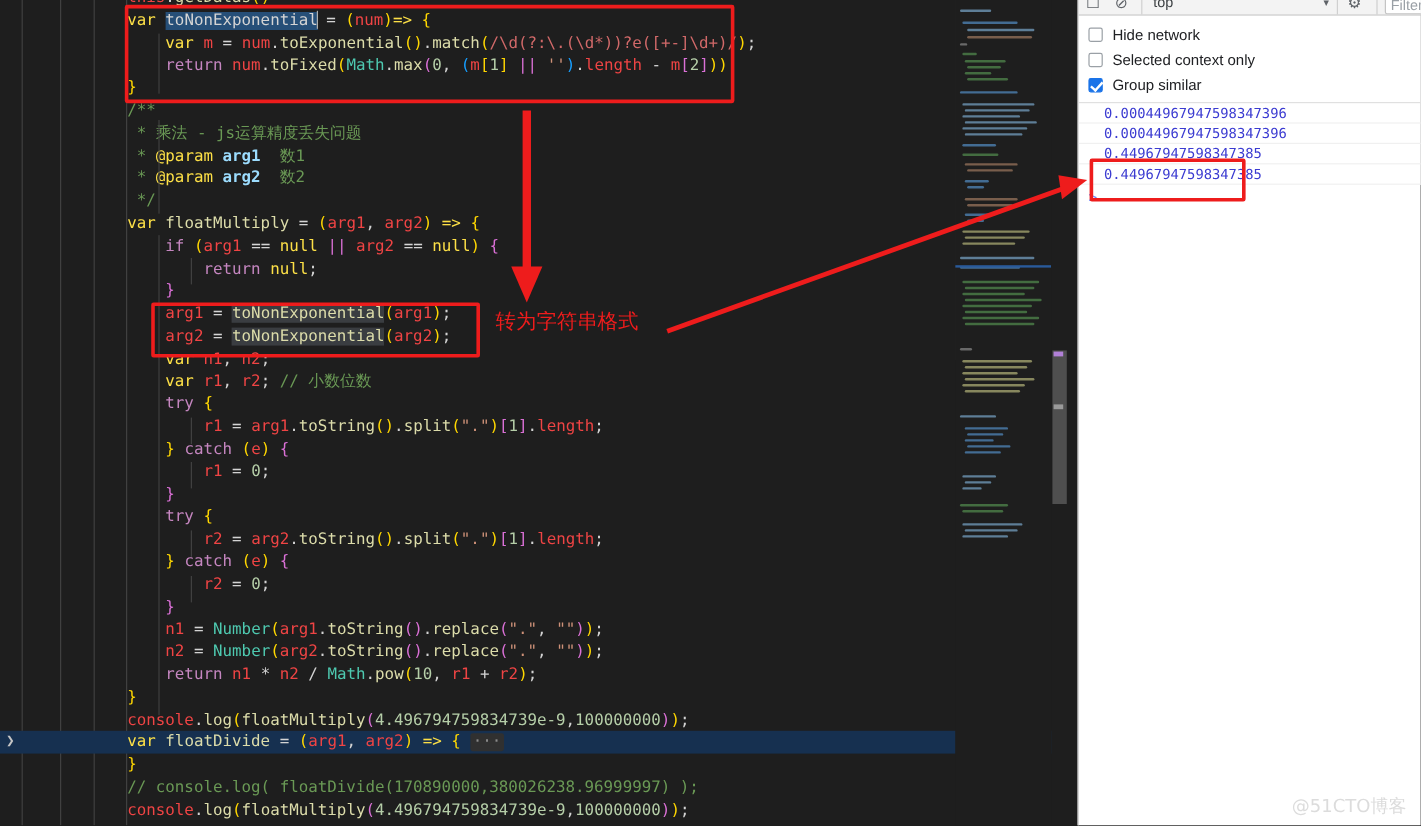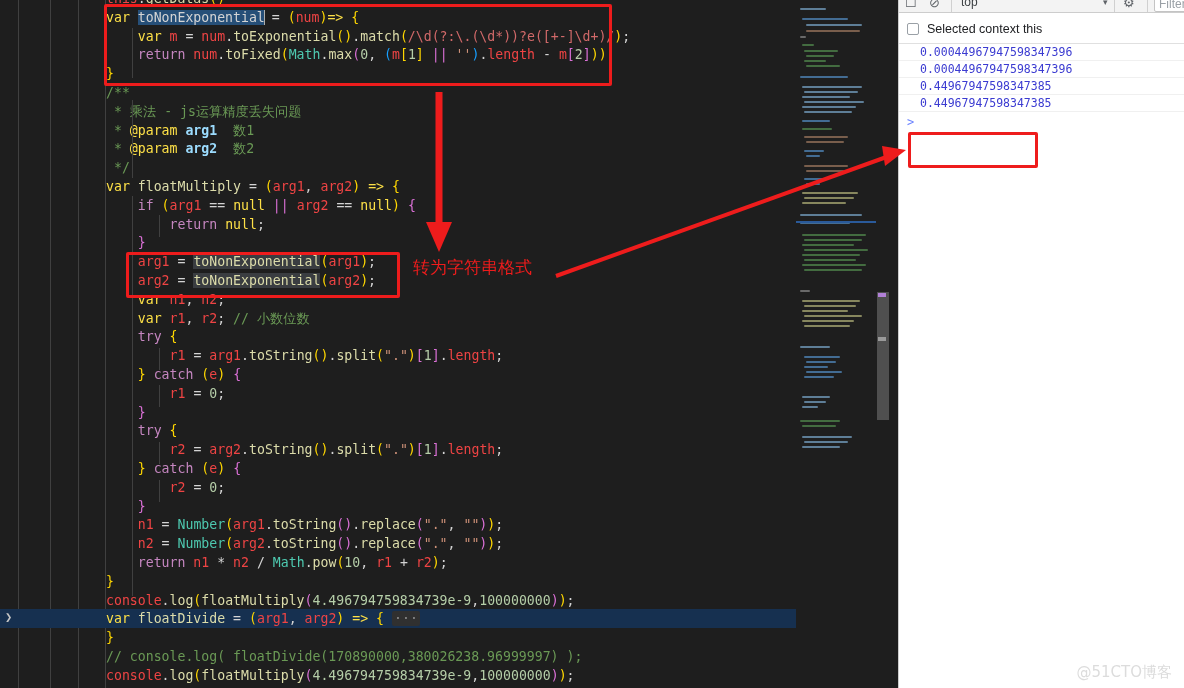--- a/index.html
+++ b/index.html
@@ -284,21 +284,29 @@
       <span class="dt-sep" style="left:215px"></span>
       <span class="dt-tb-icon" style="left:224px">⚙</span>
       <span class="dt-sep" style="left:248px"></span>
       <span class="dt-filter"></span>
       <span class="dt-filter-text">Filter</span>
     </div>
 
     <div class="dt-opts" id="dt-opts">
         <div class="dt-opt">
           <span class="cb"></span>
-          <span>Selected context this</span>
+          <span>Hide network</span>
+        </div>
+        <div class="dt-opt">
+          <span class="cb"></span>
+          <span>Selected context only</span>
+        </div>
+        <div class="dt-opt">
+          <span class="cb on"></span>
+          <span>Group similar</span>
         </div>
       </div>
 
     <div class="dt-console" id="dt-console">
         <div class="dt-msg">0.00044967947598347396</div>
         <div class="dt-msg">0.00044967947598347396</div>
         <div class="dt-msg">0.44967947598347385</div>
         <div class="dt-msg">0.44967947598347385</div>
       </div>
 

